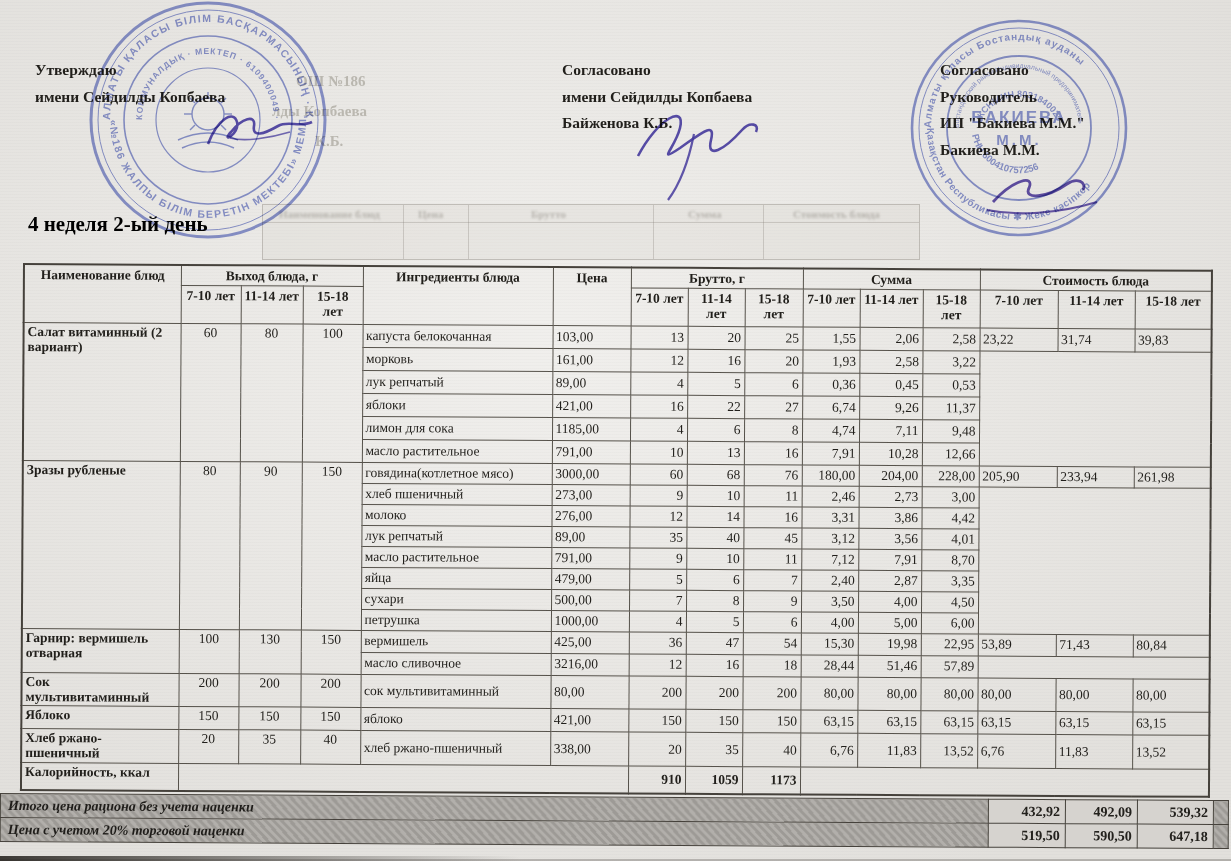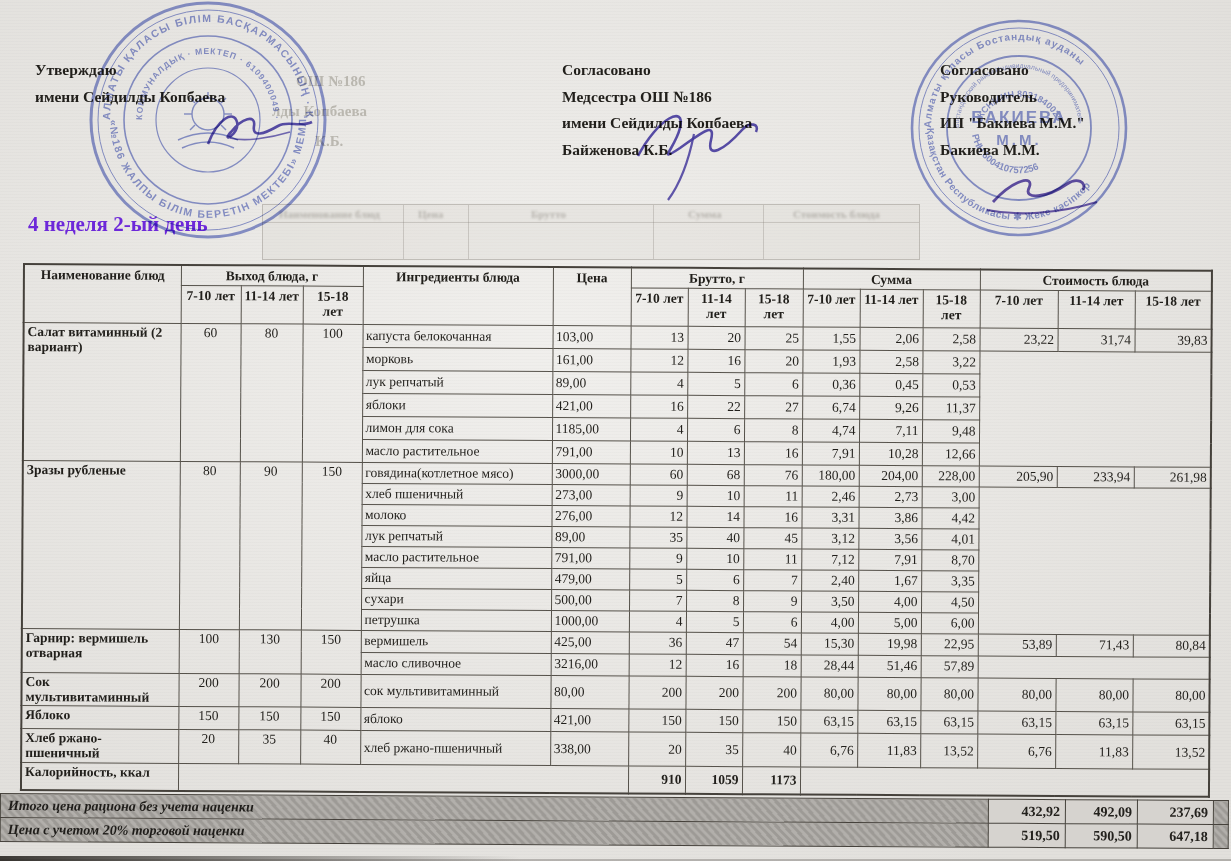--- a/index.html
+++ b/index.html
@@ -23,41 +23,41 @@
     border:1px solid rgba(128,124,115,0.38);background:rgba(214,211,205,0.28);}
   .ghost-table .gt-top{position:absolute;left:0;top:17px;width:100%;border-top:1px solid rgba(128,124,115,0.3);}
   .ghost-table .gv{position:absolute;top:0;bottom:0;width:1px;background:rgba(128,124,115,0.3);}
   .ghost-table span{position:absolute;top:3px;font-size:11px;font-weight:bold;
     color:rgba(140,136,127,0.5);filter:blur(0.8px);white-space:nowrap;}
   
   .approval{position:absolute;top:57px;z-index:2;font-weight:bold;font-size:15.5px;line-height:26.5px;white-space:nowrap;color:#211f1b;}
   .approval.a-left{left:35px;}
   .approval.a-mid{left:562px;}
   .approval.a-right{left:940px;}
-  .doc-title{position:absolute;left:28px;top:212px;z-index:2;font-weight:bold;font-size:21px;color:#6d28d9;}
+  .doc-title{position:absolute;left:28px;top:212px;z-index:2;font-weight:bold;font-size:21px;color:#000000;}
   
   .stamp{position:absolute;z-index:3;mix-blend-mode:multiply;opacity:0.62;filter:blur(0.3px);pointer-events:none;}
   .stamp.s-school{left:86px;top:-2px;}
   .stamp.s-ip{left:908px;top:17px;}
   .sig{position:absolute;z-index:4;mix-blend-mode:multiply;pointer-events:none;}
   
   .sheet{position:absolute;left:23px;top:263px;z-index:2;transform:rotate(0.33deg);transform-origin:top left;}
   table.menu{border-collapse:collapse;table-layout:fixed;width:1188px;border:2px solid #45413b;}
   table.menu th, table.menu td{
     border:1px solid #56524b;font-size:13.5px;line-height:1.12;
     padding:1px 3px;overflow:hidden;color:#211f1b;
   }
   table.menu thead th{font-weight:bold;text-align:center;vertical-align:top;padding-top:2px;}
   tr.hrow1{height:20px;} tr.hrow2{height:38px;}
   .c-name{font-weight:bold;text-align:left;vertical-align:top;}
   .c-out{text-align:center;vertical-align:top;padding-top:2px;}
   .c-ing{text-align:left;vertical-align:middle;}
   .c-price{text-align:left;vertical-align:middle;padding-left:4px;}
   .c-num{text-align:right;vertical-align:middle;padding-right:5px;}
-  .c-cost{text-align:right;vertical-align:middle;padding-right:4px;}
+  .c-cost{vertical-align:middle;padding-right:4px;}
   .c-blank{border-left:1px solid #56524b;}
   .c-cal{font-weight:bold;}
   
   .totals-wrap{position:absolute;left:0;top:793px;z-index:2;transform:rotate(0.33deg);transform-origin:top left;}
   table.totals{border-collapse:collapse;table-layout:fixed;width:1228px;}
   table.totals td{border:1.6px solid #45413b;height:21px;font-size:14px;overflow:hidden;}
   .t-label,.t-tail{
     background-color:#a9a6a1;
     background-image:repeating-linear-gradient(47deg, rgba(255,255,255,0.10) 0 3px, rgba(0,0,0,0.07) 3px 6px);
     font-weight:bold;font-style:italic;color:#1f1d1a;padding-left:7px;}
@@ -87,21 +87,20 @@
   <span style="left:425px">Сумма</span>
   <span style="left:530px">Стоимость блюда</span>
 </div>
 
 <div class="approval a-left">
   <div>Утверждаю</div>
   <div>имени Сейдилды Копбаева</div>
 </div>
 <div class="approval a-mid">
   <div>Согласовано</div>
-  <div>Медсестра ОШ №186</div>
   <div>имени Сейдилды Копбаева</div>
   <div>Байженова К.Б.</div>
 </div>
 <div class="approval a-right">
   <div>Согласовано</div>
   <div>Руководитель</div>
   <div>ИП "Бакиева М.М."</div>
   <div>Бакиева М.М.</div>
 </div>
 
@@ -349,21 +348,21 @@
           <td class="c-num">7,91</td>
           <td class="c-num">8,70</td>
         </tr>
         <tr style="height: 21px;">
           <td class="c-ing">яйца</td>
           <td class="c-price">479,00</td>
           <td class="c-num">5</td>
           <td class="c-num">6</td>
           <td class="c-num">7</td>
           <td class="c-num">2,40</td>
-          <td class="c-num">1,67</td>
+          <td class="c-num">2,87</td>
           <td class="c-num">3,35</td>
         </tr>
         <tr style="height: 21px;">
           <td class="c-ing">сухари</td>
           <td class="c-price">500,00</td>
           <td class="c-num">7</td>
           <td class="c-num">8</td>
           <td class="c-num">9</td>
           <td class="c-num">3,50</td>
           <td class="c-num">4,00</td>
@@ -477,21 +476,21 @@
         <col style="width:77px">
         <col style="width:72px">
         <col style="width:76px">
         <col style="width:15px">
   </colgroup>
   <tbody>
         <tr>
     <td class="t-label">Итого цена рациона без учета наценки</td>
     <td class="t-val">432,92</td>
     <td class="t-val">492,09</td>
-    <td class="t-val">237,69</td>
+    <td class="t-val">539,32</td>
     <td class="t-tail"></td>
   </tr>
   <tr>
     <td class="t-label">Цена с учетом 20% торговой наценки</td>
     <td class="t-val">519,50</td>
     <td class="t-val">590,50</td>
     <td class="t-val">647,18</td>
     <td class="t-tail"></td>
   </tr>
 </tbody>

